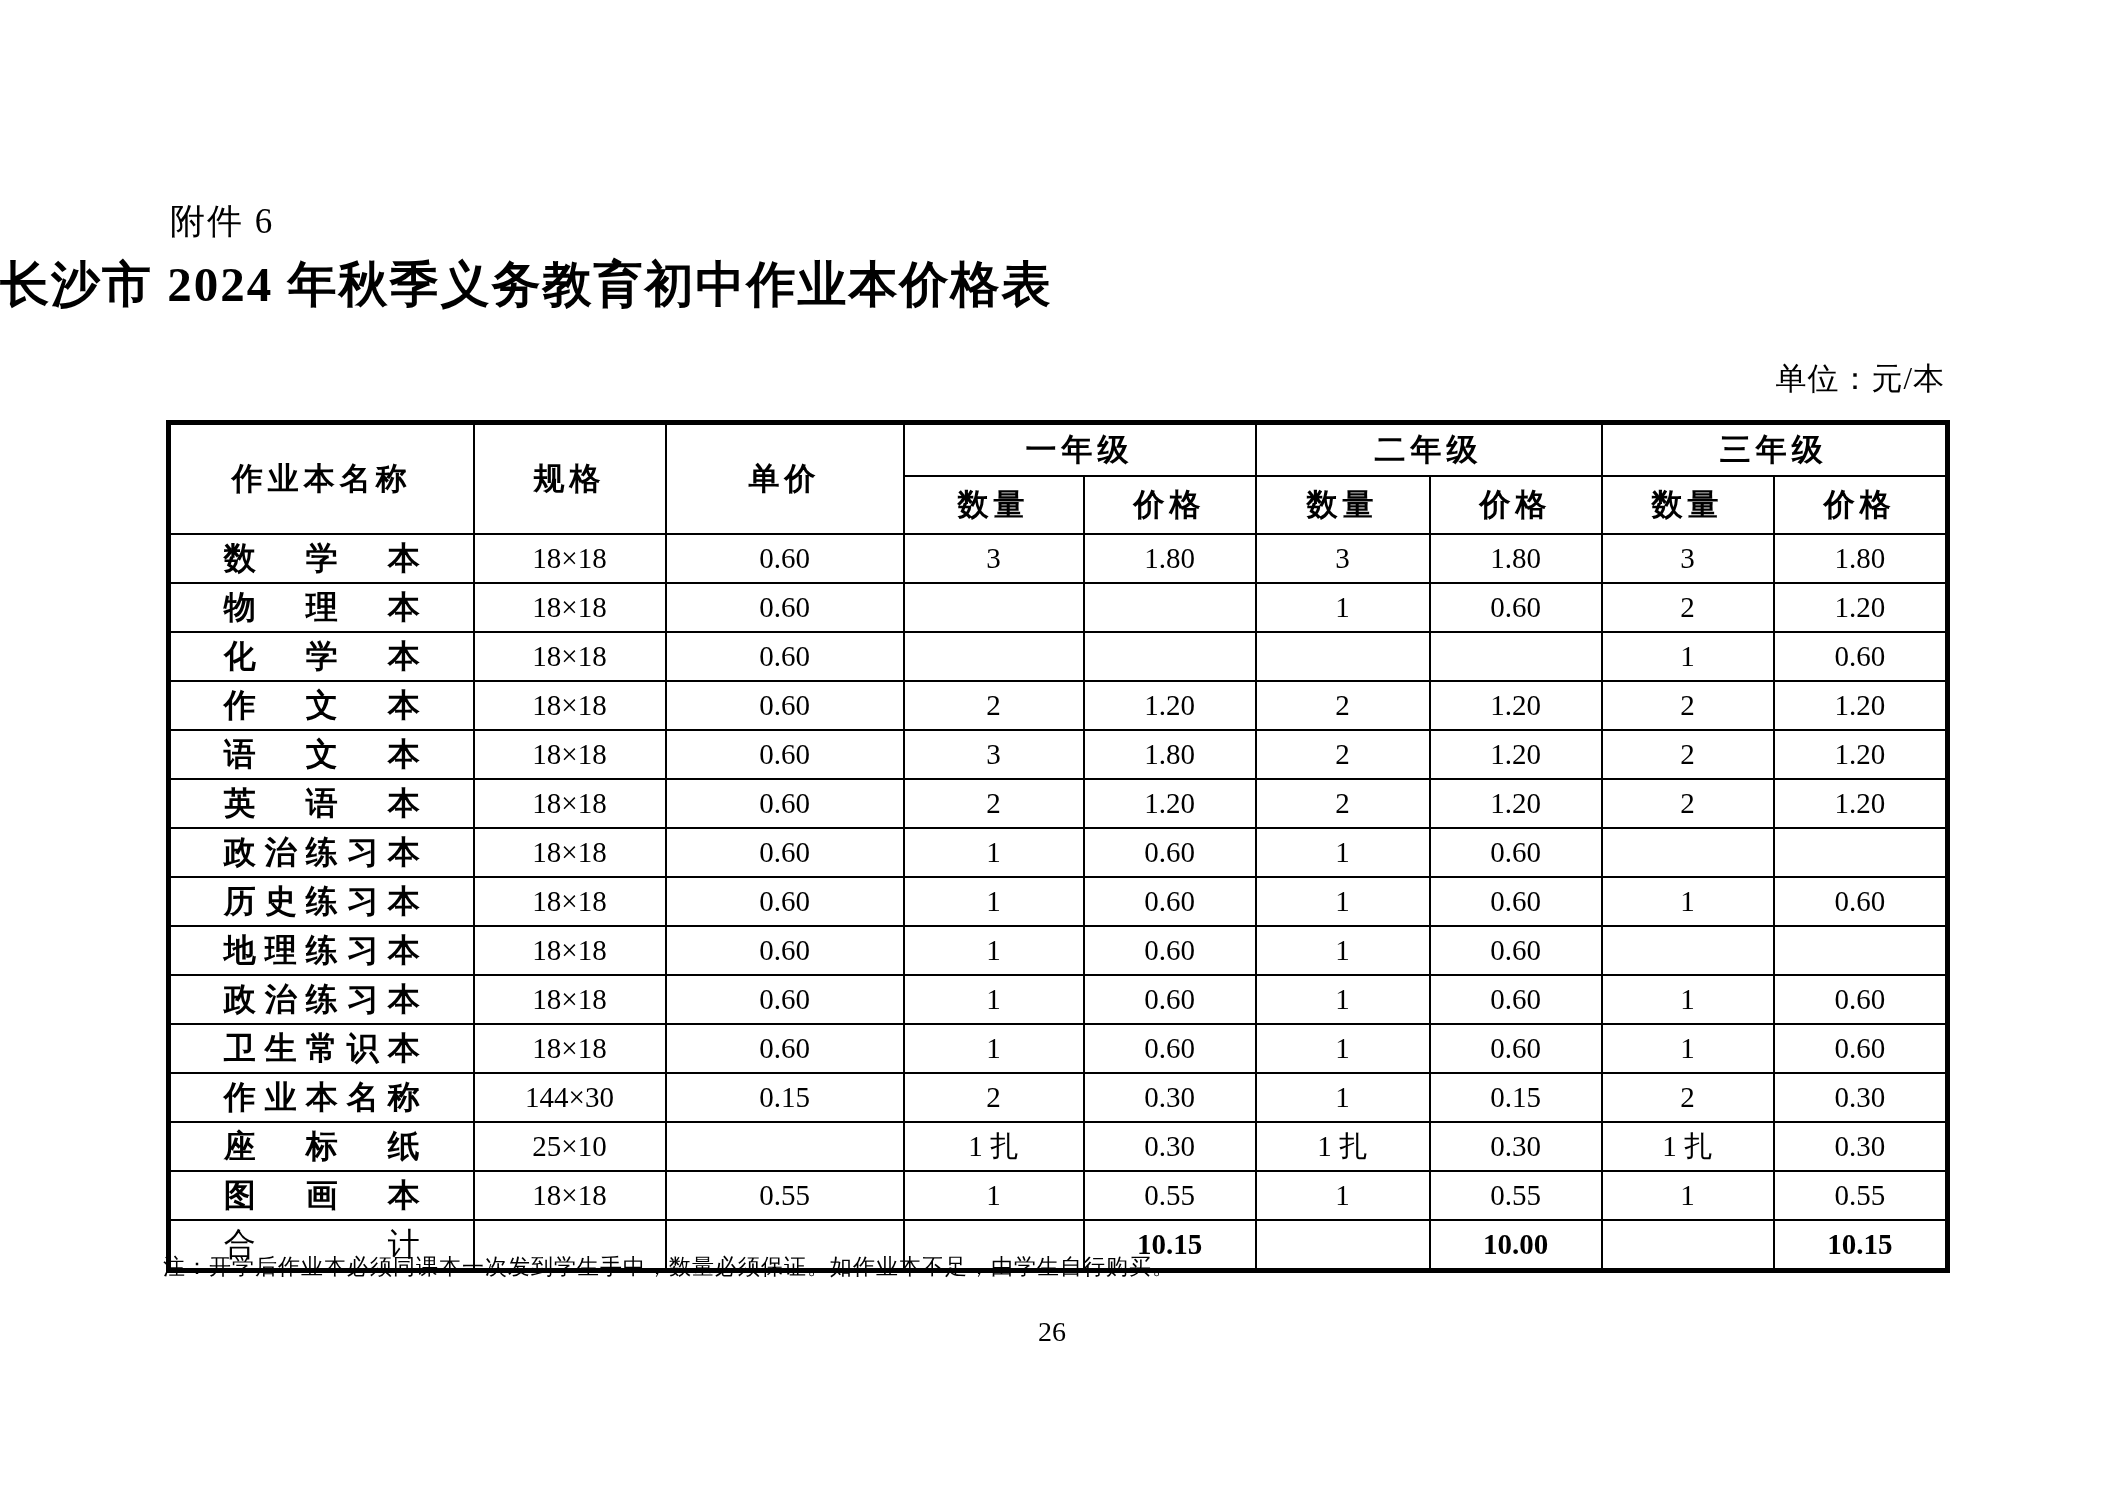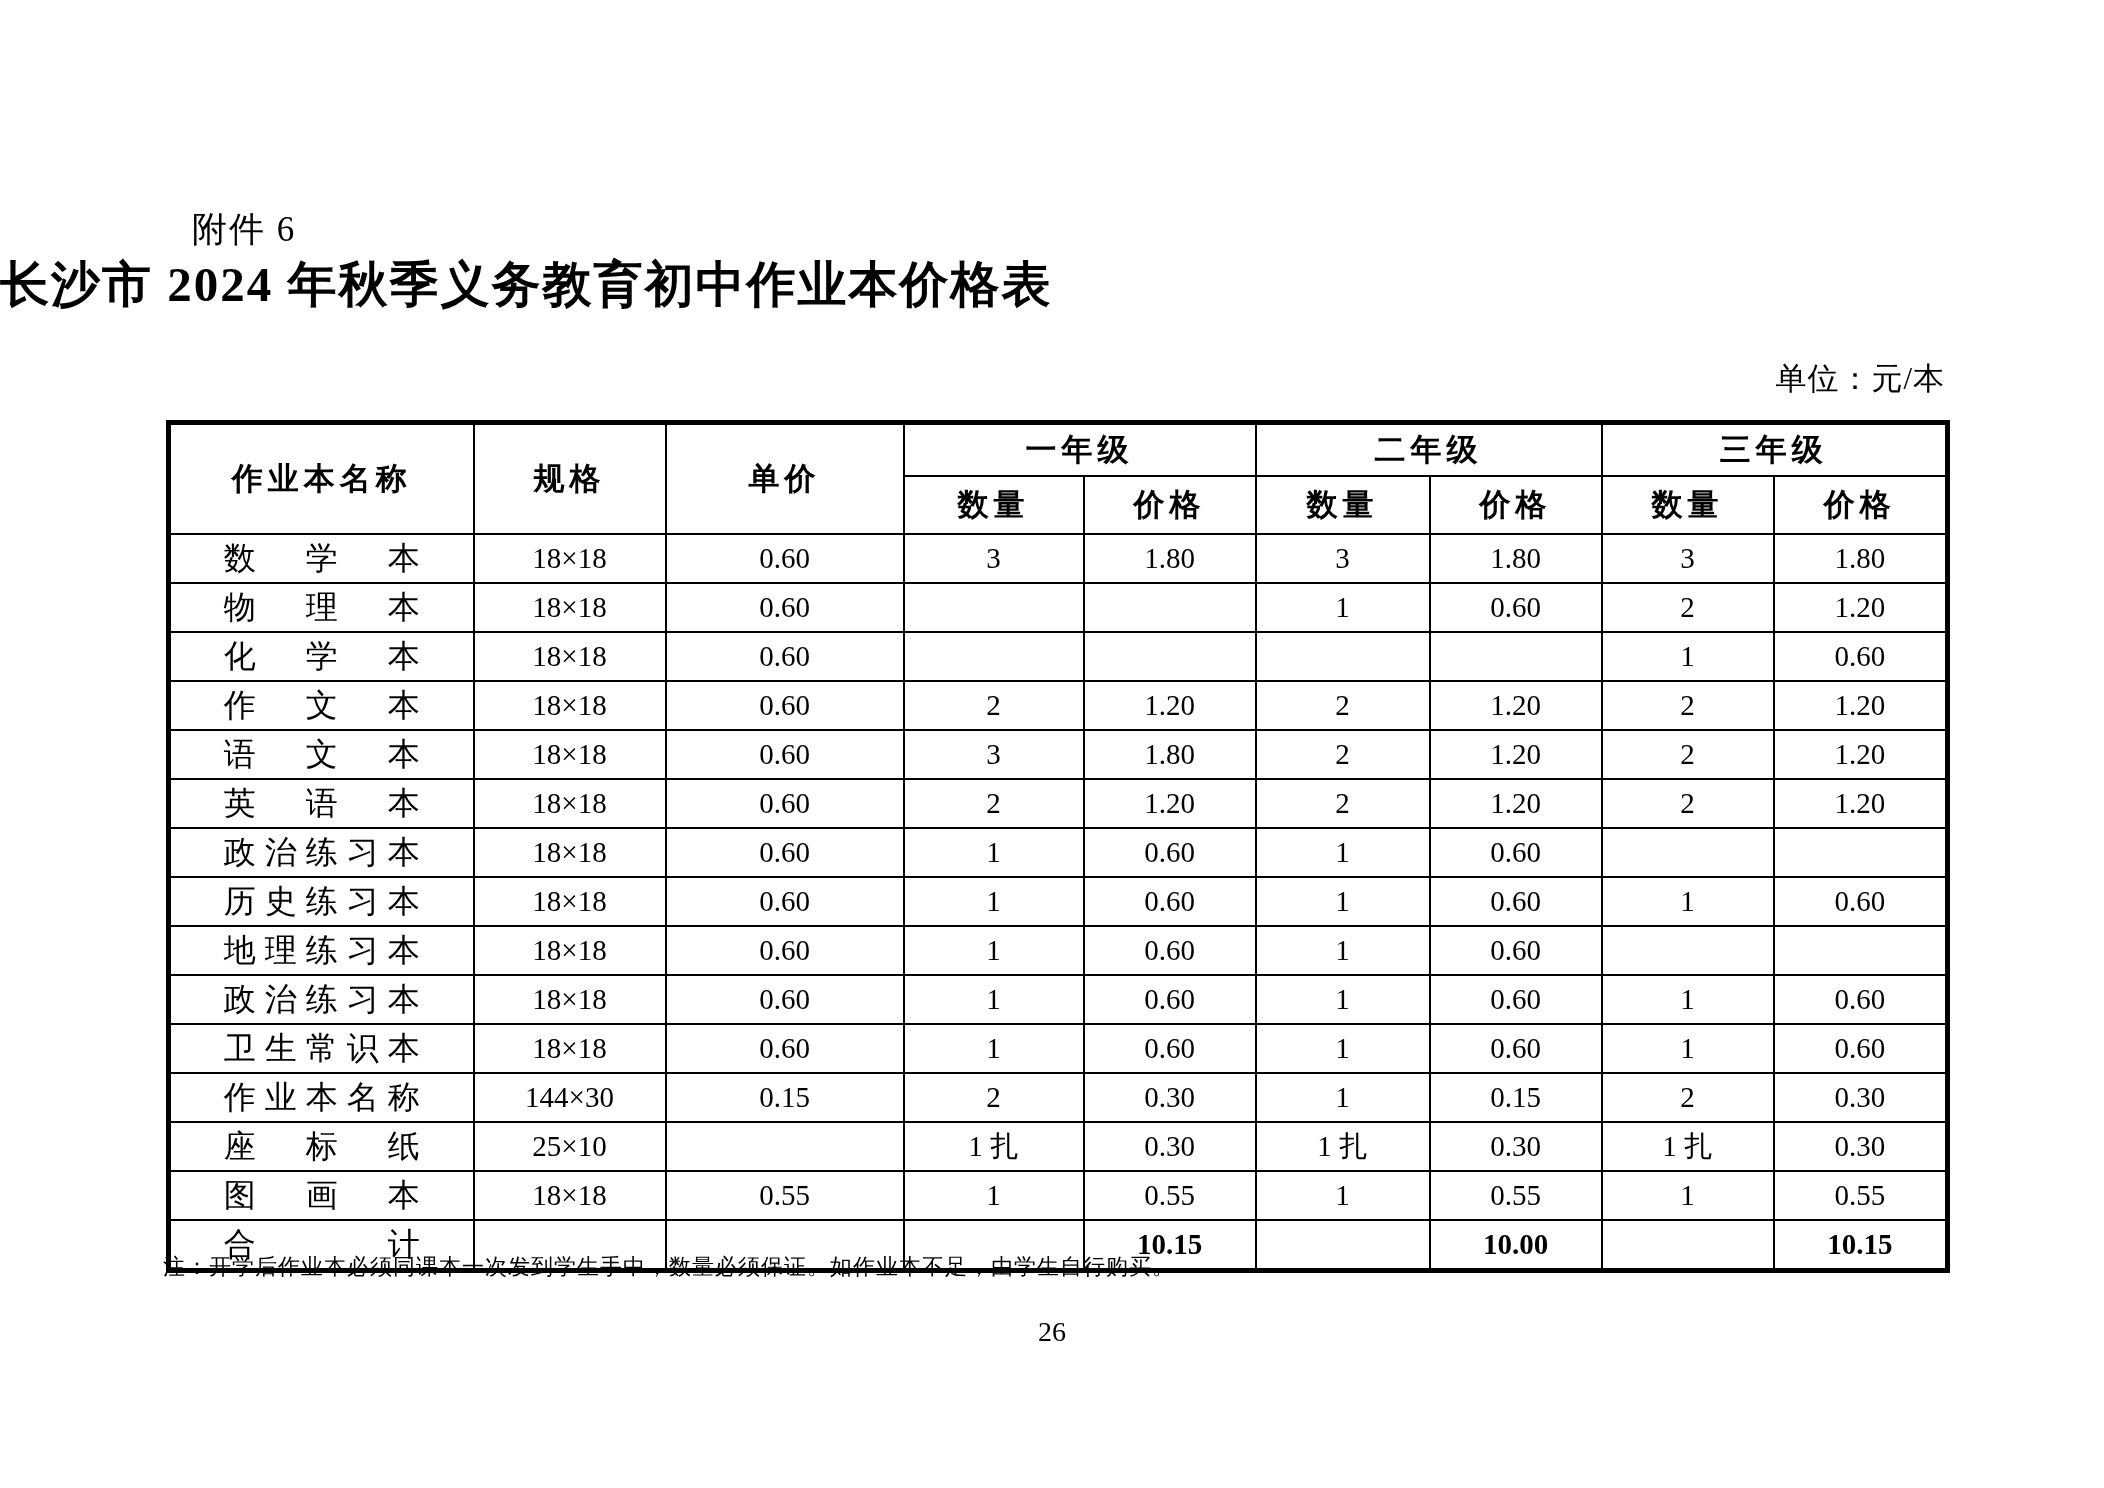--- a/index.html
+++ b/index.html
@@ -12,24 +12,23 @@
     width: 2104px;
     height: 1488px;
     background: #ffffff;
     font-family: "Liberation Serif", "DejaVu Serif", serif;
     color: #000000;
     overflow: hidden;
   }
   .attachment-label {
     position: absolute;
     left: 170px;
-    top: 206px;
+    top: 198px;
     font-size: 35px;
     letter-spacing: 2px;
-    margin-left: 22px;
   }
   .doc-title {
     position: absolute;
     left: 0;
     top: 252px;
     width: 100%;
     font-size: 49px;
     font-weight: 700;
     letter-spacing: 2px;
   }
@@ -58,21 +57,21 @@
     overflow: hidden;
   }
   tr.hdr1 th { height: 50px; }
   tr.hdr2 th { height: 56px; }
   table.price-table th {
     font-size: 31px;
     font-weight: 700;
     letter-spacing: 5px;
   }
   tbody td { height: 47px; font-size: 29px; }
-  td.name-cell { font-size: 32px; }
+  td.name-cell { font-size: 32px; font-weight: bold; }
   .nspan {
     display: inline-block;
     width: 196px;
     text-align: justify;
     text-align-last: justify;
     -moz-text-align-last: justify;
     text-justify: inter-ideograph;
     white-space: nowrap;
     font-size: 32px;
   }

